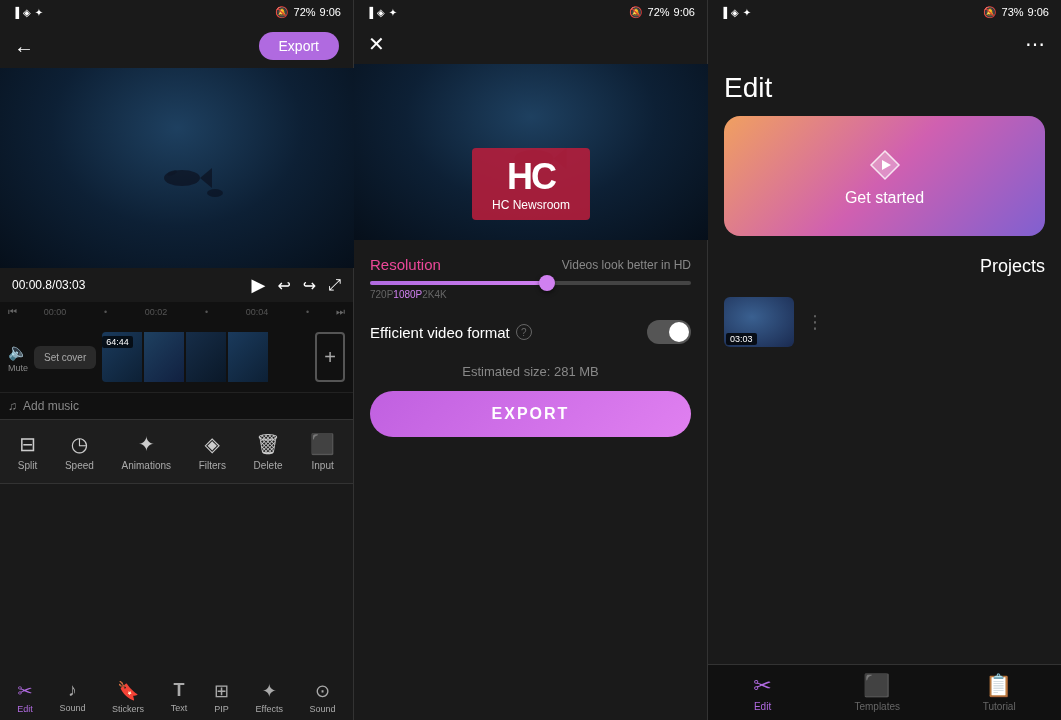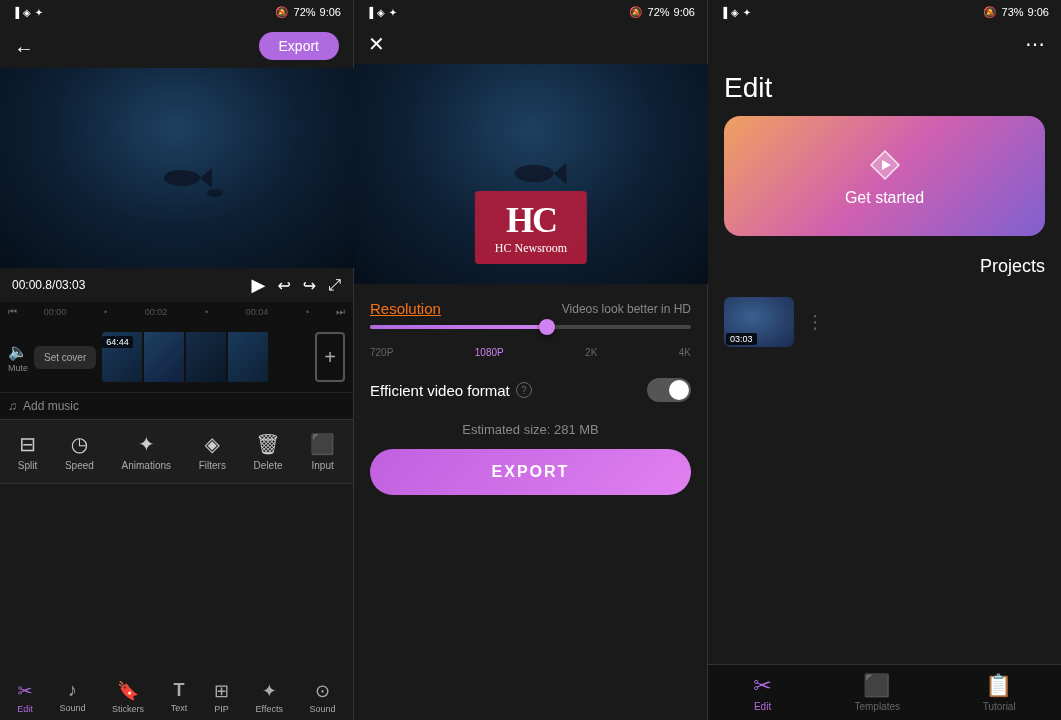--- a/index.html
+++ b/index.html
@@ -231,26 +231,25 @@
     .header2 {
       display: flex;
       align-items: center;
       padding: 8px 14px;
       background: #1a1a1a;
     }
     .close-btn { color: #fff; font-size: 20px; cursor: pointer; }
 
     .video-preview2 {
       width: 354px;
-      height: 220px;
+      height: 176px;
       background: linear-gradient(180deg, #0d2a4a 0%, #1a3a5c 40%, #0a1a30 100%);
       position: relative;
       overflow: hidden;
       flex-shrink: 0;
-      font-family: Liberation Serif, serif;
     }
     .watermark {
       position: absolute;
       bottom: 20px;
       left: 50%;
       transform: translateX(-50%);
       background: rgba(180, 30, 60, 0.9);
       color: #fff;
       padding: 8px 20px;
       border-radius: 4px;
@@ -264,21 +263,21 @@
       padding: 16px;
       overflow-y: auto;
     }
     .setting-section { margin-bottom: 20px; }
     .setting-row {
       display: flex;
       justify-content: space-between;
       align-items: center;
       margin-bottom: 8px;
     }
-    .setting-label { color: #f97316; font-size: 15px; font-weight: 500; text-decoration: underline; }
+    .setting-label { color: #ec4899; font-size: 15px; font-weight: 500; }
     .setting-hint { color: #888; font-size: 12px; text-align: center; }
 
     .slider-container { position: relative; margin: 4px 0 2px; }
     .slider-track {
       width: 100%;
       height: 4px;
       background: #444;
       border-radius: 2px;
       position: relative;
     }
@@ -309,22 +308,22 @@
       border-radius: 50%;
       background: #d080f0;
       box-shadow: 0 2px 4px rgba(0,0,0,0.5);
       cursor: pointer;
     }
     .slider-thumb-res { left: calc(55% - 8px); }
     .slider-thumb-fps { left: calc(50% - 8px); }
 
     .slider-labels {
       display: flex;
-      justify-content: space-between;
-      margin-top: 18px;
+      justify-content: flex-start;
+      margin-top: 4px;
     }
     .slider-label-item { font-size: 10px; color: #666; }
     .slider-label-active { color: #d080f0; }
 
     .toggle-row {
       display: flex;
       justify-content: space-between;
       align-items: center;
     }
     .toggle-left { flex: 1; }

